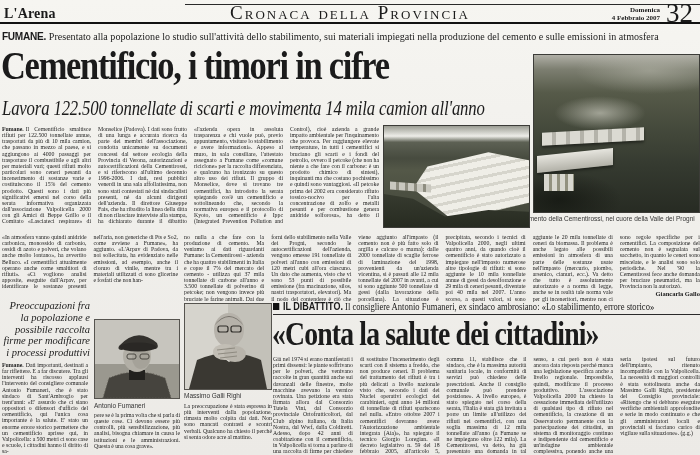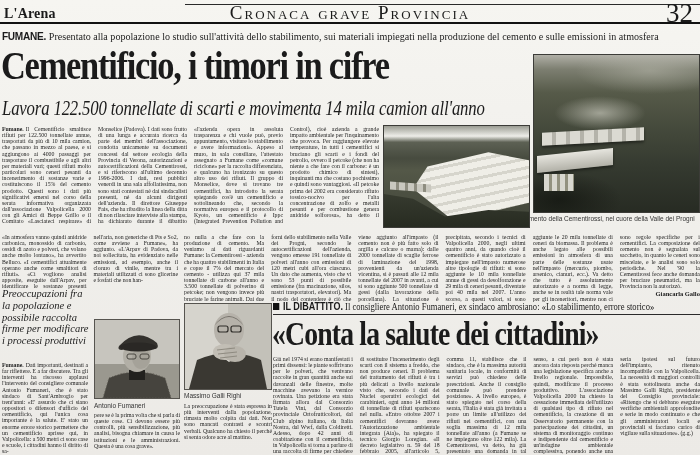--- a/index.html
+++ b/index.html
@@ -67,21 +67,25 @@
   .portrait{border:1px solid #56544f;box-sizing:border-box;background:#ccc9c2;}
   .portrait svg{display:block;}
 </style>
 </head>
 <body>
 
 <div class="page">
 
   <div class="abs rule-thin" style="left:185px;top:4px;width:515px;"></div>
   <div class="abs paper-name" style="left:4px;top:6px;">L'Arena</div>
-  <div class="abs section-title" style="left:210px;top:2px;width:280px;">Cronaca grave Provincia</div>
+  <div class="abs section-title" style="left:210px;top:2px;width:280px;">Cronaca della Provincia</div>
+  <div class="abs date-block" style="left:580px;top:6px;width:80px;">
+    <div>Domenica</div>
+    <div>4 Febbraio 2007</div>
+  </div>
   <div class="abs page-num" style="left:666px;top:0px;">32</div>
   <div class="abs rule-thick" style="left:0;top:22px;width:700px;"></div>
 
   <div class="abs kicker" style="left:2px;top:30px;width:698px;">
     <b>FUMANE.</b><span>Presentato alla popolazione lo studio sull'attività dello stabilimento, sui materiali impiegati nella produzione del cemento e sulle emissioni in atmosfera</span>
   </div>
 
   <div class="abs headline1" style="left:1px;top:44px;">Cementificio, i timori in cifre</div>
   <div class="abs subhead1" style="left:2px;top:95px;">Lavora 122.500 tonnellate di scarti e movimenta 14 mila camion all'anno</div>
 
@@ -102,21 +106,21 @@
     <b class="lead">Fumane.</b><span>Il Cementificio smaltisce rifiuti per 122.500 tonnellate annue, trasportati da più di 10 mila camion, che passano in mezzo al paese, e si aggiungono ai 4000 passaggi per trasportare il combustibile e agli altri per materiali vari; questi rifiuti molto particolari sono ceneri pesanti da incenerimento di sostanze varie e costituiscono il 15% del cemento prodotto. Questi sono i dati più significativi emersi nel corso della serata informativa organizzata dall'associazione Valpolicella 2000 con gli Amici di Beppe Grillo e il Comitato «Lasciateci respirare» di Monselice (Padova). I dati sono frutto di una lunga e accurata ricerca da parte dei membri dell'associazione, condotta unicamente su documenti concessi dal settore ecologia della Provincia di Verona, autorizzazioni e autocertificazioni della Cementirossi, e si riferiscono all'ultimo decennio 1996-2006. I dati, resi pubblici venerdì in una sala affollatissima, non sono stati contestati né dai sindacalisti presenti, né da alcuni dirigenti dell'azienda. Il direttore Giuseppe Fais, che ha ribadito la linea della ditta di non rilasciare interviste alla stampa, ha dichiarato durante il dibattito «l'azienda opera in assoluta trasparenza e chi vuole può, previo appuntamento, visitare lo stabilimento e avere informazioni». Appeso al muro, in sala consiliare, l'attestato assegnato a Fumane come «comune riciclone» per la raccolta differenziata, e qualcuno ha ironizzato su questo altro uso dei rifiuti. Il gruppo di Monselice, dove si trovano tre cementifici, ha introdotto la serata spiegando cos'è un cementificio e sottolineando che, secondo la normativa europea e il protocollo di Kyoto, un cementificio è Ippc (Integrated Prevention Pollution and Control), cioè azienda a grande impatto ambientale per l'inquinamento che provoca. Per raggiungere elevate temperature, in tutti i cementifici si bruciano gli scarti e i fondi del petrolio, ovvero il petcoke (che non ha niente a che fare con il carbone: è un prodotto chimico di sintesi), inquinanti ma che costano pochissimo e quindi sono vantaggiosi. «Il petcoke prima del 2002 era considerato rifiuto tossico-nocivo per l'alta concentrazione di zolfo e metalli pesanti e per combustione genera anidride solforosa», ha detto il professor Leandro Belluco, un chimico.</span>
   </div>
   <div class="abs bodytext cols2" style="left:2px;top:234px;width:176px;height:65px;">
     <span>«In atmosfera vanno quindi anidride carbonica, monossido di carbonio, ossidi di azoto e polveri, che volano anche molto lontano», ha avvertito Belluco. «I cementifici attualmente operano anche come smaltitori di rifiuti». «Ci vogliono analisi apposite, eseguite dall'Arpav, per identificare le sostanze presenti nell'aria, non generiche di Pts e So2, come avviene a Fumane», ha aggiunto. «L'Arpav di Padova, da noi sollecitata, ha evidenziato nelle emissioni, ad esempio, anche il cloruro di vinile, mentre tra i materiali utilizzati ci sono glicerine e fosfati che non han-</span>
   </div>
   <div class="abs bodytext cols6" style="left:184px;top:234px;width:516px;height:84px;">
     <span>no nulla a che fare con la produzione di cemento. Ma veniamo ai dati riguardanti Fumane: la Cementirossi - azienda che ha quattro stabilimenti in Italia e copre il 7% del mercato del cemento - utilizza qui 37 mila tonnellate di carbone all'anno e 3.500 tonnellate di polverino di petcoke; non vengono invece più bruciate le farine animali. Dai due forni dello stabilimento nella Valle dei Progni, secondo le autocertificazioni dell'azienda, vengono emesse 191 tonnellate di polveri all'anno con emissioni di 120 metri cubi all'ora ciascuno. Un dato che aumenta, visto che vi sono 53 punti di possibile emissione (fra macinazione, silos, nastri trasportatori, elevatori). Ma il nodo del contendere è ciò che viene aggiunto all'impasto (il cemento non è più fatto solo di argilla e calcare o marna): dalle 2000 tonnellate di scaglie ferrose di laminazione del 1998, provenienti da un'azienda vicentina, si è passati alle 12 mila tonnellate del 2007 in avanti, a cui si sono aggiunte 500 tonnellate di gessi (dalla lavorazione della porcellana). La situazione è precipitata, secondo i tecnici di Valpolicella 2000, negli ultimi quattro anni, da quando cioè il cementificio è stato autorizzato a impiegare nell'impasto numerose altre tipologie di rifiuti: si sono aggiunte le 10 mila tonnellate annue di gessi da desolforazione e 29 mila di ceneri pesanti, diventate poi 40 mila nel 2007. L'anno scorso, a questi valori, si sono aggiunte le 20 mila tonnellate di ceneri da biomassa. Il problema è anche legato alle possibili emissioni in atmosfera di una parte delle sostanze usate nell'impasto (mercurio, piombo, arsenico, cianuri, ecc.). Va detto che tutto è assolutamente autorizzato e a norma di legge, anche se in realtà tale norma vale per gli inceneritori, mentre non ci sono regole specifiche per i cementifici. La composizione del cemento non è segnalata sul sacchetto, in quanto le ceneri sono miscelate, e le analisi sono solo periodiche. Nel '90 la Cementirossi fece anche domanda per bruciare pneumatici, ma la Provincia non la autorizzò.</span>
     <span class="byline">Giancarla Gallo</span>
   </div>
 
-  <div class="abs pullquote" style="left:2px;top:288px;width:88px;">Preoccupazioni fra la popolazione e possibile raccolta firme per modificare i processi produttivi</div>
+  <div class="abs pullquote" style="left:2px;top:300px;width:88px;text-align:right;">Preoccupazioni fra la popolazione e possibile raccolta firme per modificare i processi produttivi</div>
 
   <div class="abs bodytext" style="left:2px;top:362px;width:86px;height:93px;">
     <b class="lead">Fumane.</b><span>Dati importanti, destinati a far riflettere. E a far discutere. Tra gli interventi ha riscosso applausi l'intervento del consigliere comunale Antonio Fumaneri, che è stato sindaco di Sant'Ambrogio per trent'anni: «E' assurdo che ci siano oppositori o difensori d'ufficio del cementificio, qui l'unica cosa importante è la salute. E' stato un enorme errore storico permettere che un cementificio aprisse qui, in Valpolicella: a 500 metri ci sono case e scuole, i cittadini hanno il diritto di sa-</span>
   </div>
 
   <div class="abs portrait" style="left:94px;top:319px;width:86px;height:80px;">
     <svg width="84" height="78" viewBox="0 0 84 78">
       <rect width="84" height="78" fill="#c7c5be"></rect>
       <rect y="44" width="84" height="34" fill="#9a988f"></rect>
       <path d="M8,78 L14,58 Q42,46 70,58 L76,78 Z" fill="#46443e"></path>

